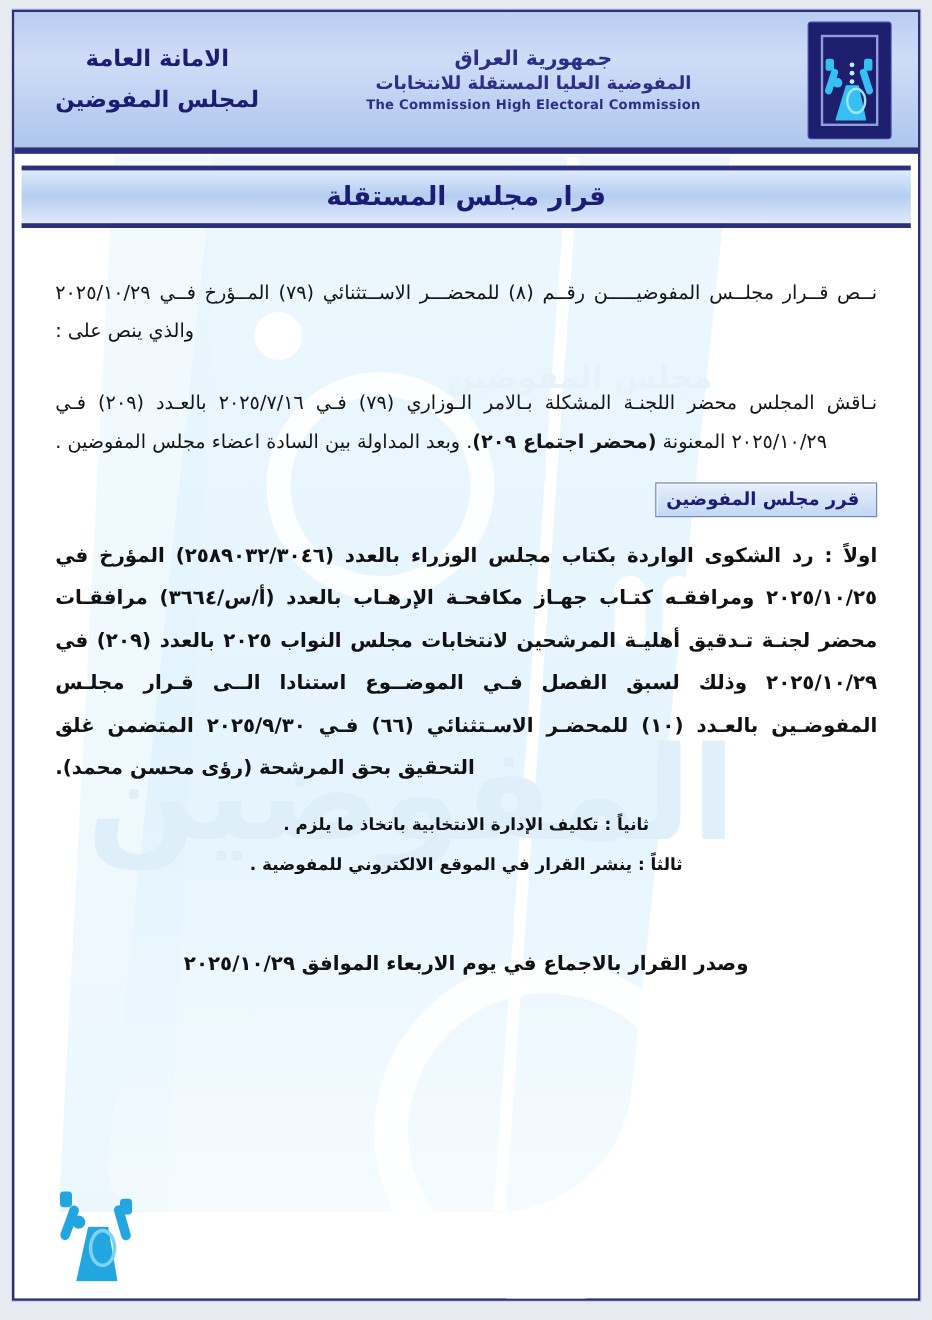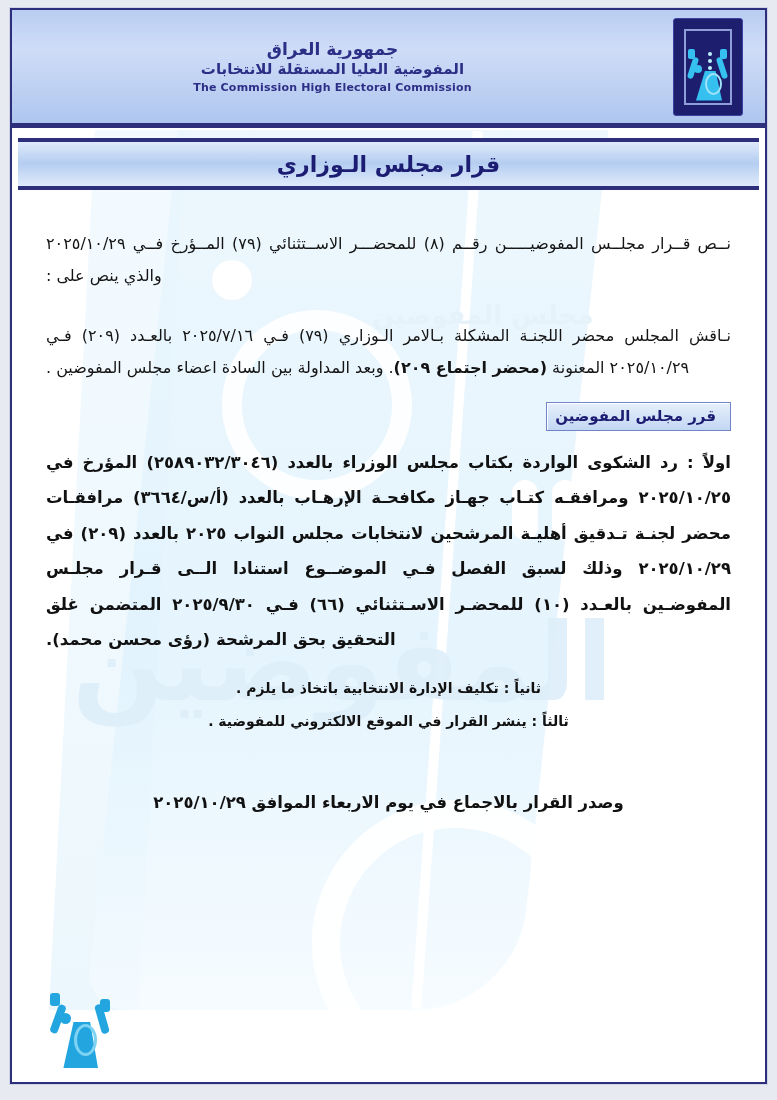--- a/index.html
+++ b/index.html
@@ -405,25 +405,29 @@
         </div>
       </div>
     </div>
 
     <div class="header-center">
       <div class="hc-l1">جمهورية العراق</div>
       <div class="hc-l2">المفوضية العليا المستقلة للانتخابات</div>
       <div class="hc-l4">The Commission High Electoral Commission</div>
     </div>
 
+    <div class="header-right">
+      <div>الامانة العامة</div>
+      <div>لمجلس المفوضين</div>
+    </div>
   </div>
 
   <div class="title-bar-wrap">
     <div class="title-bar">
-      <div class="title-bar-text">قرار مجلس الـوزاري</div>
+      <div class="title-bar-text">قرار مجلس المستقلة</div>
     </div>
   </div>
 
   <div class="doc-body">
 
     <p class="para para-normal para-intro">نــص قــرار مجلــس المفوضيـــــن رقــم (٨) للمحضـــر الاســتثنائي (٧٩) المــؤرخ فــي ٢٠٢٥/١٠/٢٩ والذي ينص على :</p>
 
     <p class="para para-normal para-discuss"><span>نـاقش المجلس محضر اللجنـة المشكلة بـالامر الـوزاري (٧٩) فـي ٢٠٢٥/٧/١٦ بالعـدد (٢٠٩) فـي ٢٠٢٥/١٠/٢٩ المعنونة </span><span class="b">(محضر اجتماع ٢٠٩)</span><span>. وبعد المداولة بين السادة اعضاء مجلس المفوضين .</span></p>
 
     <div class="badge-row">

